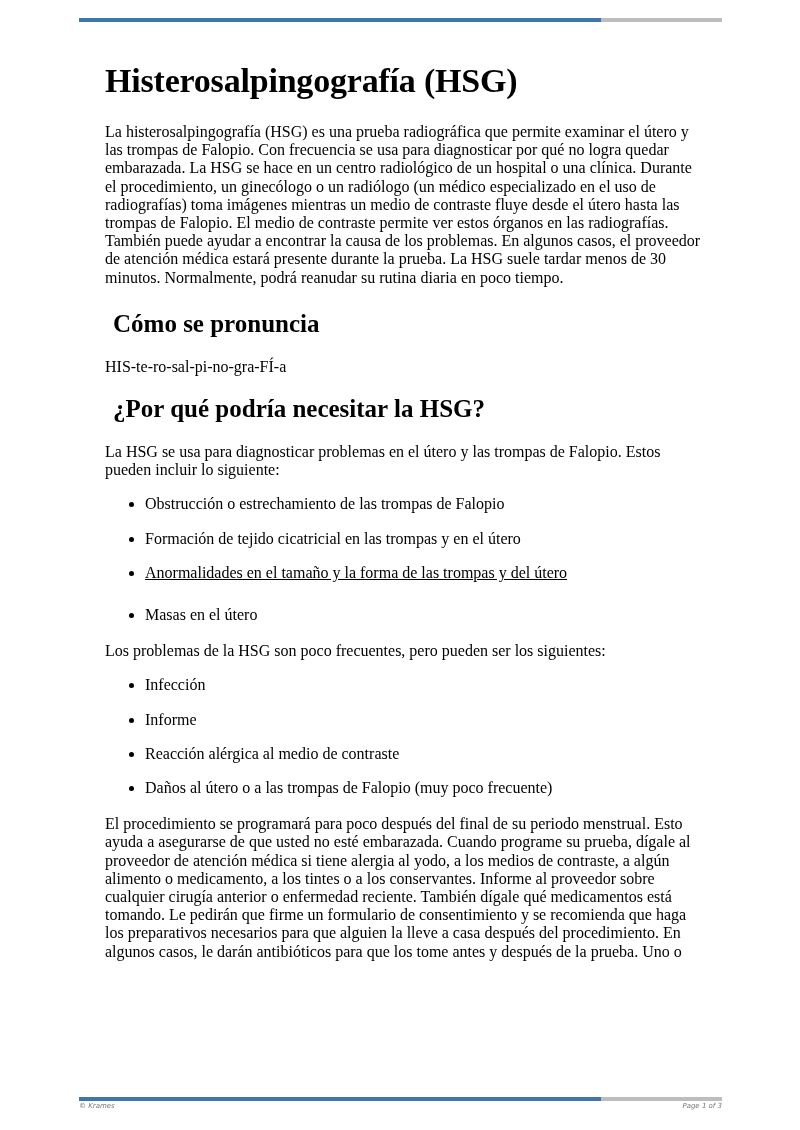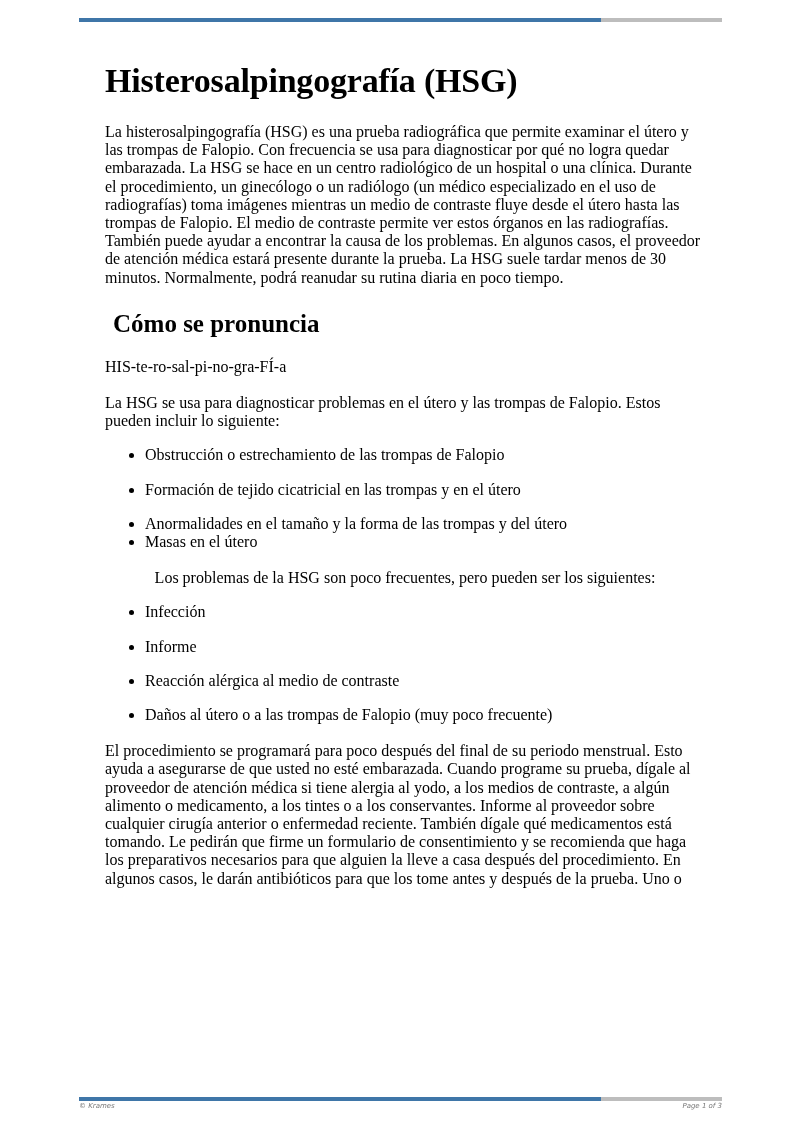--- a/index.html
+++ b/index.html
@@ -27,29 +27,30 @@
   <div class="gray"></div>
 </div>
 
 <div class="content">
   <h1>Histerosalpingografía (HSG)</h1>
   <p>La histerosalpingografía (HSG) es una prueba radiográfica que permite examinar el útero y las trompas de Falopio. Con frecuencia se usa para diagnosticar por qué no logra quedar embarazada. La HSG se hace en un centro radiológico de un hospital o una clínica. Durante el procedimiento, un ginecólogo o un radiólogo (un médico especializado en el uso de radiografías) toma imágenes mientras un medio de contraste fluye desde el útero hasta las trompas de Falopio. El medio de contraste permite ver estos órganos en las radiografías. También puede ayudar a encontrar la causa de los problemas. En algunos casos, el proveedor de atención médica estará presente durante la prueba. La HSG suele tardar menos de 30 minutos. Normalmente, podrá reanudar su rutina diaria en poco tiempo.</p>
 
   <h2 style="margin-top:21px;">Cómo se pronuncia</h2>
   <p style="margin-top:18px;">HIS-te-ro-sal-pi-no-gra-FÍ-a</p>
 
+  <h2 style="margin-top:17px;">¿Por qué podría necesitar la HSG?</h2>
   <p style="margin-top:18px;">La HSG se usa para diagnosticar problemas en el útero y las trompas de Falopio. Estos pueden incluir lo siguiente:</p>
   <ul style="margin-top:16px;">
     <li style="margin-bottom:16px;">Obstrucción o estrechamiento de las trompas de Falopio</li>
     <li style="margin-bottom:16px;">Formación de tejido cicatricial en las trompas y en el útero</li>
-    <li style="margin-bottom:0;">Anormalidades en el tamaño y la forma de las trompas y del útero</li>
+    <li style="margin-bottom:24px;text-decoration:underline;">Anormalidades en el tamaño y la forma de las trompas y del útero</li>
     <li>Masas en el útero</li>
   </ul>
 
-  <p style="margin-top:18px;text-align:center;">Los problemas de la HSG son poco frecuentes, pero pueden ser los siguientes:</p>
+  <p style="margin-top:18px;">Los problemas de la HSG son poco frecuentes, pero pueden ser los siguientes:</p>
   <ul style="margin-top:16px;">
     <li style="margin-bottom:16px;">Infección</li>
     <li style="margin-bottom:16px;">Informe</li>
     <li style="margin-bottom:16px;">Reacción alérgica al medio de contraste</li>
     <li>Daños al útero o a las trompas de Falopio (muy poco frecuente)</li>
   </ul>
 
   <p style="margin-top:18px;">El procedimiento se programará para poco después del final de su periodo menstrual. Esto ayuda a asegurarse de que usted no esté embarazada. Cuando programe su prueba, dígale al proveedor de atención médica si tiene alergia al yodo, a los medios de contraste, a algún alimento o medicamento, a los tintes o a los conservantes. Informe al proveedor sobre cualquier cirugía anterior o enfermedad reciente. También dígale qué medicamentos está tomando. Le pedirán que firme un formulario de consentimiento y se recomienda que haga los preparativos necesarios para que alguien la lleve a casa después del procedimiento. En algunos casos, le darán antibióticos para que los tome antes y después de la prueba. Uno o</p>
 </div>
 

